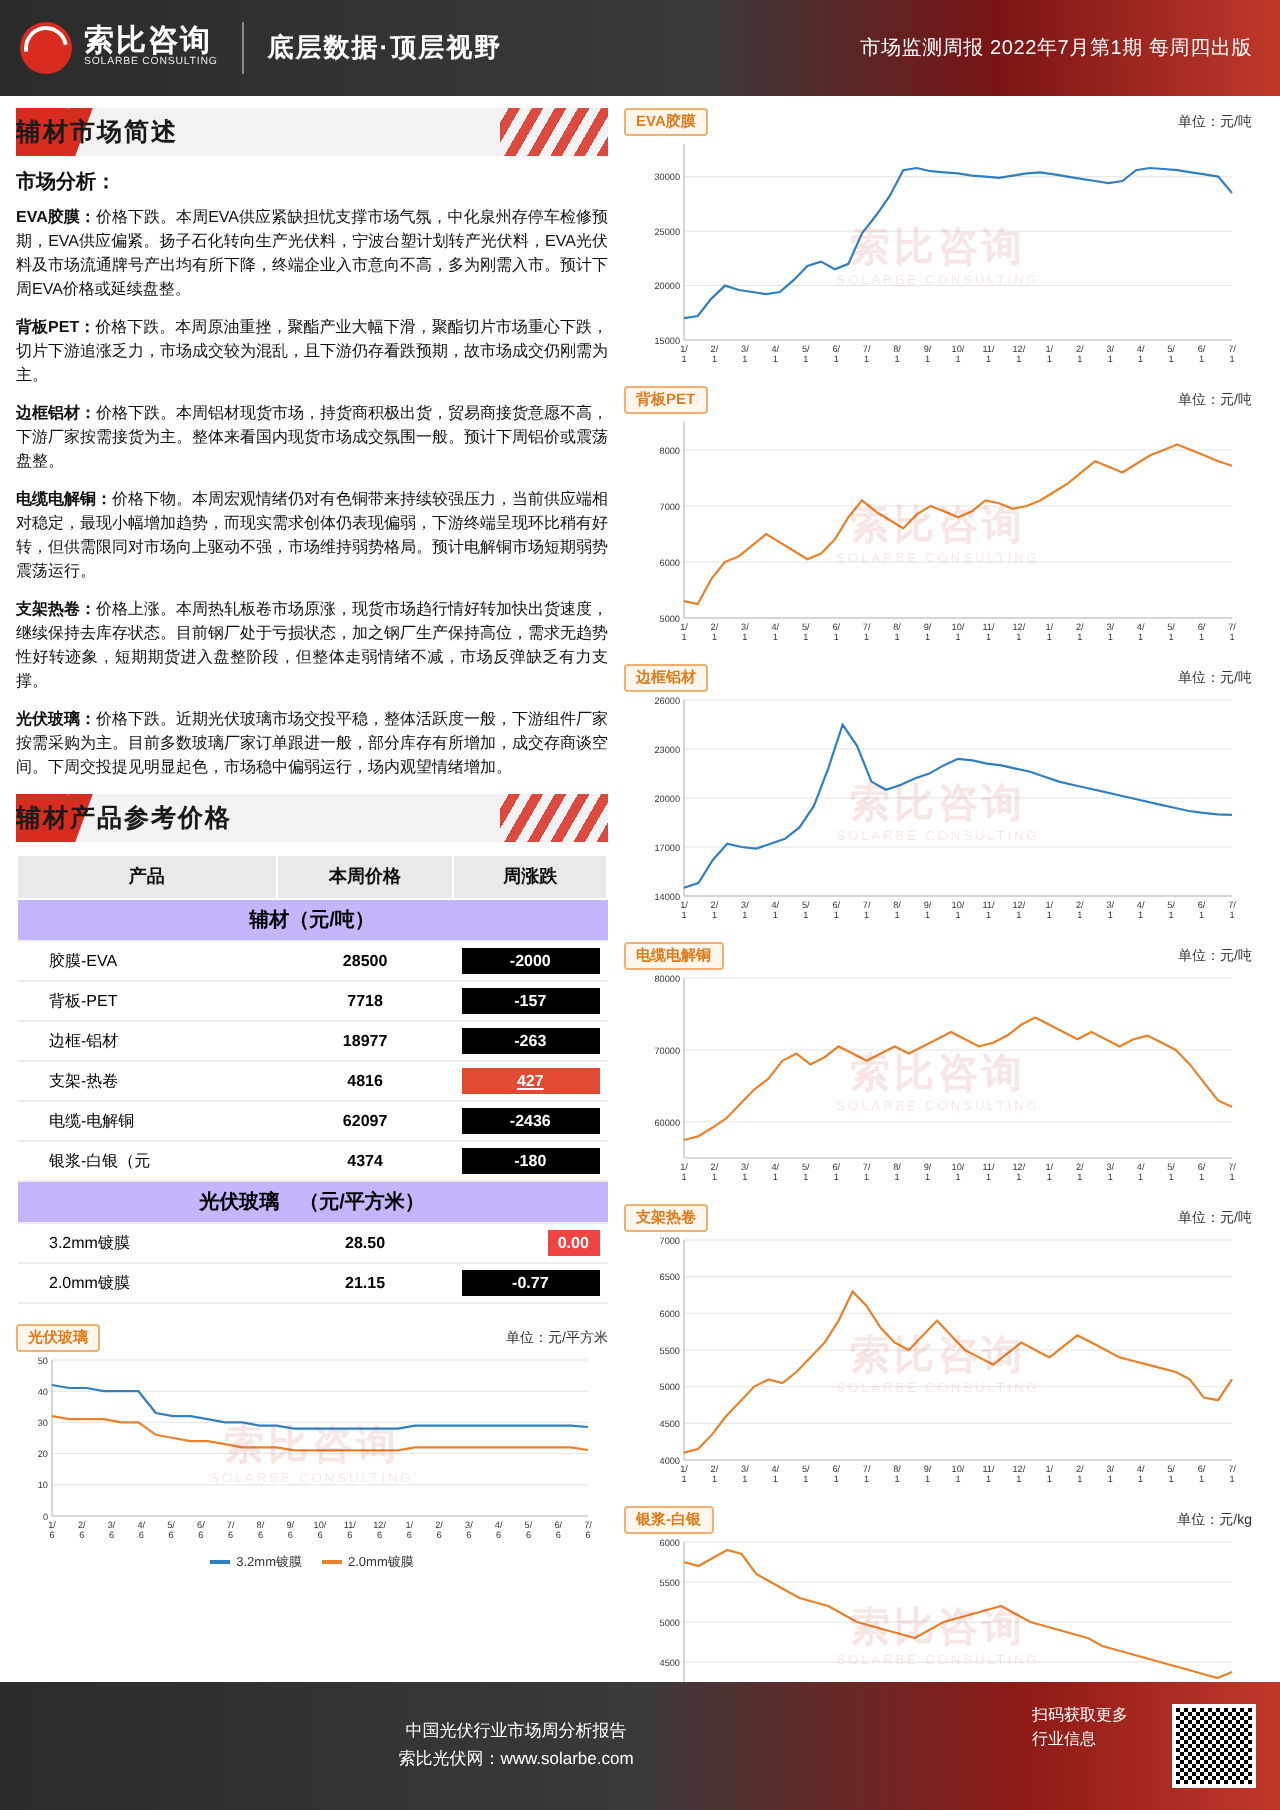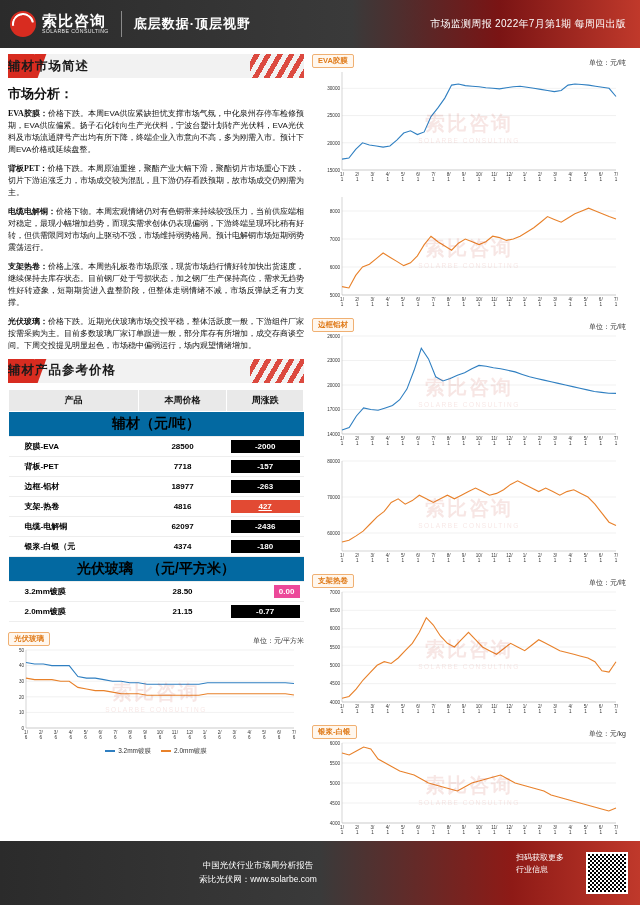--- a/index.html
+++ b/index.html
@@ -56,43 +56,43 @@
     background:#d82c20; transform: skewX(-20deg);
   }
   .titlebar .bar-right {
     position:absolute; right:0; top:0; height:100%; width:54px;
     background: repeating-linear-gradient(-60deg,#d82c20 0 5px,#f2f2f2 5px 10px);
     opacity:.85;
   }
   .titlebar .t-text { font-size:12.5px; font-weight:bold; color:#1a1a1a; letter-spacing:1px; z-index:2;}
   
   .analysis { font-size:8px; line-height:1.5; color:#111; }
-  .analysis h4 { font-size:13px; margin:0 0 4px 0; }
+  .analysis h4 { font-size:10px; margin:0 0 4px 0; }
   .analysis p { margin-bottom:7px; text-align:justify; }
-  .analysis .kw { font-weight:bold;font-family:Liberation Serif, serif; }
+  .analysis .kw { font-weight:bold; }
   
   .ptable { width:100%; border-collapse:collapse; font-size:8px; margin-top:2px;}
   .ptable th {
     background:#e9e9e9; color:#111; font-size:9px; padding:4px 2px; font-weight:bold;
     border:1px solid #fff;
   }
   .ptable td { padding:3px 4px; border-bottom:1px solid #eee; }
   .ptable .sub {
-    background:#0369a1; text-align:center; font-weight:bold; font-size:14px; padding:3px;
-  }
-  .ptable .name { padding-left:16px; font-weight:bold; }
+    background:#c4b5fd; text-align:center; font-weight:bold; font-size:10px; padding:3px;
+  }
+  .ptable .name { padding-left:16px; font-weight:normal; }
   .ptable .val { text-align:center; font-weight:bold;}
   .chg { text-align:center; color:#fff; font-weight:bold; }
   .chg span { display:block; padding:2px 0; }
   .chg-neg span{ background:#000000; }
   .chg-pos span{ background:#e24a33;text-decoration:underline; }
-  .chg-zero span{ background:#ec4899;margin-left:43px; }
+  .chg-zero span{ background:#ef4444;margin-left:43px; }
   
   .card { position:relative; margin-bottom:7px; }
-  .card-head { display:flex; align-items:flex-end; justify-content:space-between;gap:16px; }
+  .card-head { display:flex; align-items:center; justify-content:space-between;gap:16px; }
   .tag {
     font-size:7.5px; font-weight:bold; color:#e07b1a; border:1px solid #f0b072;
     background:#fff7ee; padding:1px 5px; border-radius:2px;
   }
   .unit { font-size:7px; color:#333; }
   .plot { position:relative; }
   .wm {
     position:absolute; inset:0; display:flex; flex-direction:column;
     align-items:center; justify-content:center; pointer-events:none; opacity:.12;
   }
@@ -146,20 +146,23 @@
     </div>
 
     <div class="analysis">
       <h4>市场分析：</h4>
 
       <p>
         <span class="kw">EVA胶膜：</span><span>价格下跌。本周EVA供应紧缺担忧支撑市场气氛，中化泉州存停车检修预期，EVA供应偏紧。扬子石化转向生产光伏料，宁波台塑计划转产光伏料，EVA光伏料及市场流通牌号产出均有所下降，终端企业入市意向不高，多为刚需入市。预计下周EVA价格或延续盘整。</span>
       </p>
       <p>
         <span class="kw">背板PET：</span><span>价格下跌。本周原油重挫，聚酯产业大幅下滑，聚酯切片市场重心下跌，切片下游追涨乏力，市场成交较为混乱，且下游仍存看跌预期，故市场成交仍刚需为主。</span>
+      </p>
+      <p>
+        <span class="kw">边框铝材：</span><span>价格下跌。本周铝材现货市场，持货商积极出货，贸易商接货意愿不高，下游厂家按需接货为主。整体来看国内现货市场成交氛围一般。预计下周铝价或震荡盘整。</span>
       </p>
       <p>
         <span class="kw">电缆电解铜：</span><span>价格下物。本周宏观情绪仍对有色铜带来持续较强压力，当前供应端相对稳定，最现小幅增加趋势，而现实需求创体仍表现偏弱，下游终端呈现环比稍有好转，但供需限同对市场向上驱动不强，市场维持弱势格局。预计电解铜市场短期弱势震荡运行。</span>
       </p>
       <p>
         <span class="kw">支架热卷：</span><span>价格上涨。本周热轧板卷市场原涨，现货市场趋行情好转加快出货速度，继续保持去库存状态。目前钢厂处于亏损状态，加之钢厂生产保持高位，需求无趋势性好转迹象，短期期货进入盘整阶段，但整体走弱情绪不减，市场反弹缺乏有力支撑。</span>
       </p>
       <p>
         <span class="kw">光伏玻璃：</span><span>价格下跌。近期光伏玻璃市场交投平稳，整体活跃度一般，下游组件厂家按需采购为主。目前多数玻璃厂家订单跟进一般，部分库存有所增加，成交存商谈空间。下周交投提见明显起色，市场稳中偏弱运行，场内观望情绪增加。</span>
       </p>
@@ -379,20 +382,24 @@
             <text x="273.55555555555554" y="113" text-anchor="middle" class="axlbl">1</text>
             <text x="288.77777777777777" y="108" text-anchor="middle" class="axlbl">6/</text>
             <text x="288.77777777777777" y="113" text-anchor="middle" class="axlbl">1</text>
             <text x="304" y="108" text-anchor="middle" class="axlbl">7/</text>
             <text x="304" y="113" text-anchor="middle" class="axlbl">1</text>
           </svg>
       </div>
     </div>
 
     <div class="card">
+      <div class="card-head">
+        <span class="tag">背板PET</span>
+        <span class="unit">单位：元/吨</span>
+      </div>
       <div class="plot">
         <div class="wm">
           <div class="w1">索比咨询</div>
           <div class="w2">SOLARBE CONSULTING</div>
         </div>
         <svg id="svg-1" width="308" height="118" viewBox="0 0 308 118">
             <line x1="30" y1="102" x2="304" y2="102" stroke="#e3e3e3" stroke-width="0.5"></line>
             <text x="28" y="103.8" text-anchor="end" class="axlbl">5000</text>
             <line x1="30" y1="74" x2="304" y2="74" stroke="#e3e3e3" stroke-width="0.5"></line>
             <text x="28" y="75.8" text-anchor="end" class="axlbl">6000</text>
@@ -505,20 +512,24 @@
             <text x="273.55555555555554" y="113" text-anchor="middle" class="axlbl">1</text>
             <text x="288.77777777777777" y="108" text-anchor="middle" class="axlbl">6/</text>
             <text x="288.77777777777777" y="113" text-anchor="middle" class="axlbl">1</text>
             <text x="304" y="108" text-anchor="middle" class="axlbl">7/</text>
             <text x="304" y="113" text-anchor="middle" class="axlbl">1</text>
           </svg>
       </div>
     </div>
 
     <div class="card">
+      <div class="card-head">
+        <span class="tag">电缆电解铜</span>
+        <span class="unit">单位：元/吨</span>
+      </div>
       <div class="plot">
         <div class="wm">
           <div class="w1">索比咨询</div>
           <div class="w2">SOLARBE CONSULTING</div>
         </div>
         <svg id="svg-3" width="308" height="110" viewBox="0 0 308 110">
             <line x1="30" y1="76" x2="304" y2="76" stroke="#e3e3e3" stroke-width="0.5"></line>
             <text x="28" y="77.8" text-anchor="end" class="axlbl">60000</text>
             <line x1="30" y1="40" x2="304" y2="40" stroke="#e3e3e3" stroke-width="0.5"></line>
             <text x="28" y="41.8" text-anchor="end" class="axlbl">70000</text>

